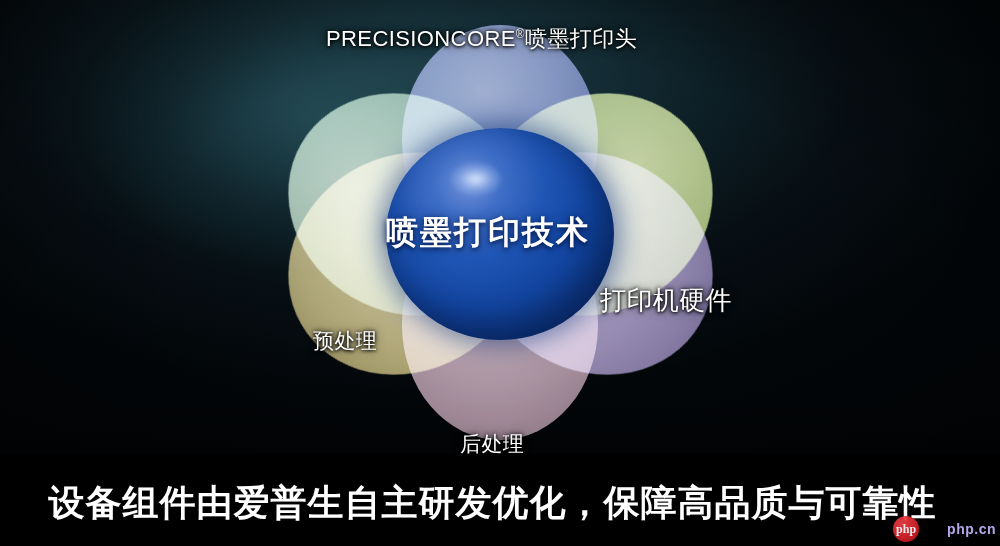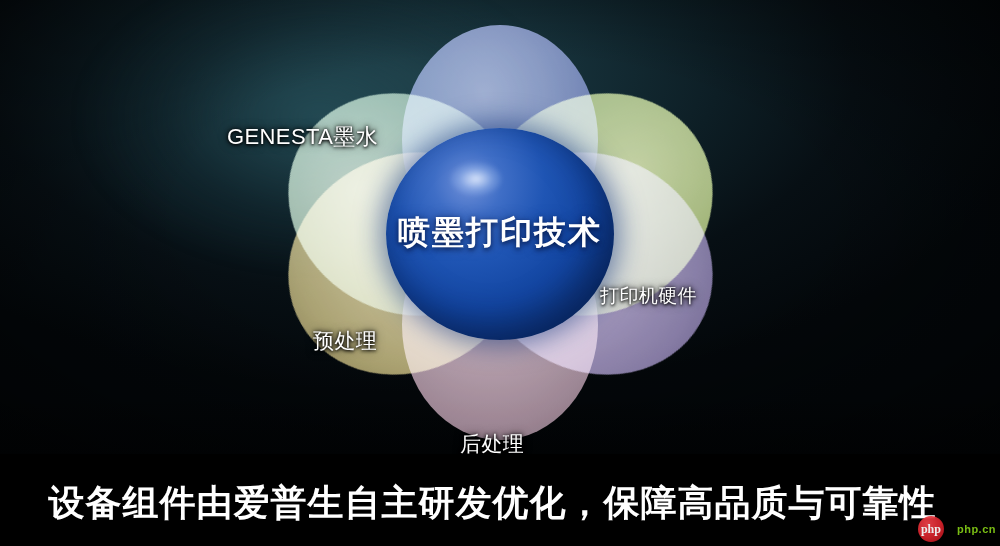--- a/index.html
+++ b/index.html
@@ -125,21 +125,21 @@
     border-radius: 50%;
     background: radial-gradient(ellipse at center, rgba(222,233,252,0.95) 0%, rgba(160,190,240,0.45) 45%, rgba(90,140,220,0) 78%);
     filter: blur(2px);
   }
   .core-label {
     position: absolute;
     left: 0;
     right: 0;
     top: 50%;
     transform: translateY(-52%);
-    text-align: center;
+    text-align: left;
     color: #ffffff;
     font-size: 32px;
     font-weight: 700;
     letter-spacing: 2px;
     text-shadow: 0 2px 5px rgba(0,10,40,0.75), 0 0 12px rgba(10,40,110,0.6);
   }
 
   
   .label {
     position: absolute;
@@ -156,21 +156,21 @@
   .label sup {
     font-size: 12px;
     vertical-align: super;
     line-height: 0;
   }
 
   .lb-head    { left: 326px; top: 24px; }
   .lb-ink     { left: 227px; top: 122px; }
   .lb-rip     { left: 598px; top: 122px; }
   .lb-pre     { left: 313px; top: 283px; font-size: 21px; margin-top: 44px; }
-  .lb-hw      { left: 600px; top: 283px; font-size: 19px; }
+  .lb-hw      { left: 600px; top: 283px; font-size: 26px; }
   .lb-post    { left: 460px; top: 390px; font-size: 21px; margin-top: 40px; }
 
   
   .caption-band {
     position: absolute;
     left: 0;
     right: 0;
     bottom: 0;
     height: 92px;
     background: #000000;
@@ -188,41 +188,42 @@
     text-shadow: 0 1px 2px rgba(0,0,0,0.9);
   }
 
   
   .watermark {
     position: absolute;
     right: 4px;
     bottom: 4px;
     display: flex;
     align-items: center;
-    gap: 13px;
+    gap: 0;
     opacity: 0.92;
   }
   .wm-badge {
     width: 26px;
     height: 26px;
     border-radius: 50%;
     background: radial-gradient(circle at 36% 30%, #f0424a 0%, #d8232c 55%, #a60f17 100%);
     color: #ffffff;
     font-size: 12px;
     font-weight: 700;
     display: flex;
     align-items: center;
     justify-content: center;
     font-family: "Liberation Serif", serif;
   }
   .wm-text {
-    color: #84cc16;
-    font-size: 11px;
+    color: #c4b5fd;
+    font-size: 14px;
     font-weight: 700;
     letter-spacing: 0.5px;
+    margin-left: 28px;
   }
 </style>
 </head>
 <body>
 
 <div id="slide">
 
   <div class="bg-base"></div>
   <div class="bg-glow"></div>
   <div class="bg-vignette"></div>
@@ -235,22 +236,24 @@
     <div class="petal p-downleft"></div>
     <div class="petal p-downright"></div>
     <div class="petal p-top"></div>
     <div class="petal p-bottom"></div>
 
     <div class="core">
       <div class="core-spec"></div>
       <div class="core-label">喷墨打印技术</div>
     </div>
 
-
-    <div class="label lb-ink">GENESTA墨水</div>
+    <div class="label lb-head">
+      <span>PRECISIONCORE</span><sup>®</sup><span>喷墨打印头</span>
+    </div>
+
     <div class="label lb-pre">预处理</div>
     <div class="label lb-hw">打印机硬件</div>
     <div class="label lb-post">后处理</div>
 
   </div>
 
   <div class="caption-band"></div>
   <div class="caption">设备组件由爱普生自主研发优化，保障高品质与可靠性</div>
 
   <div class="watermark">

